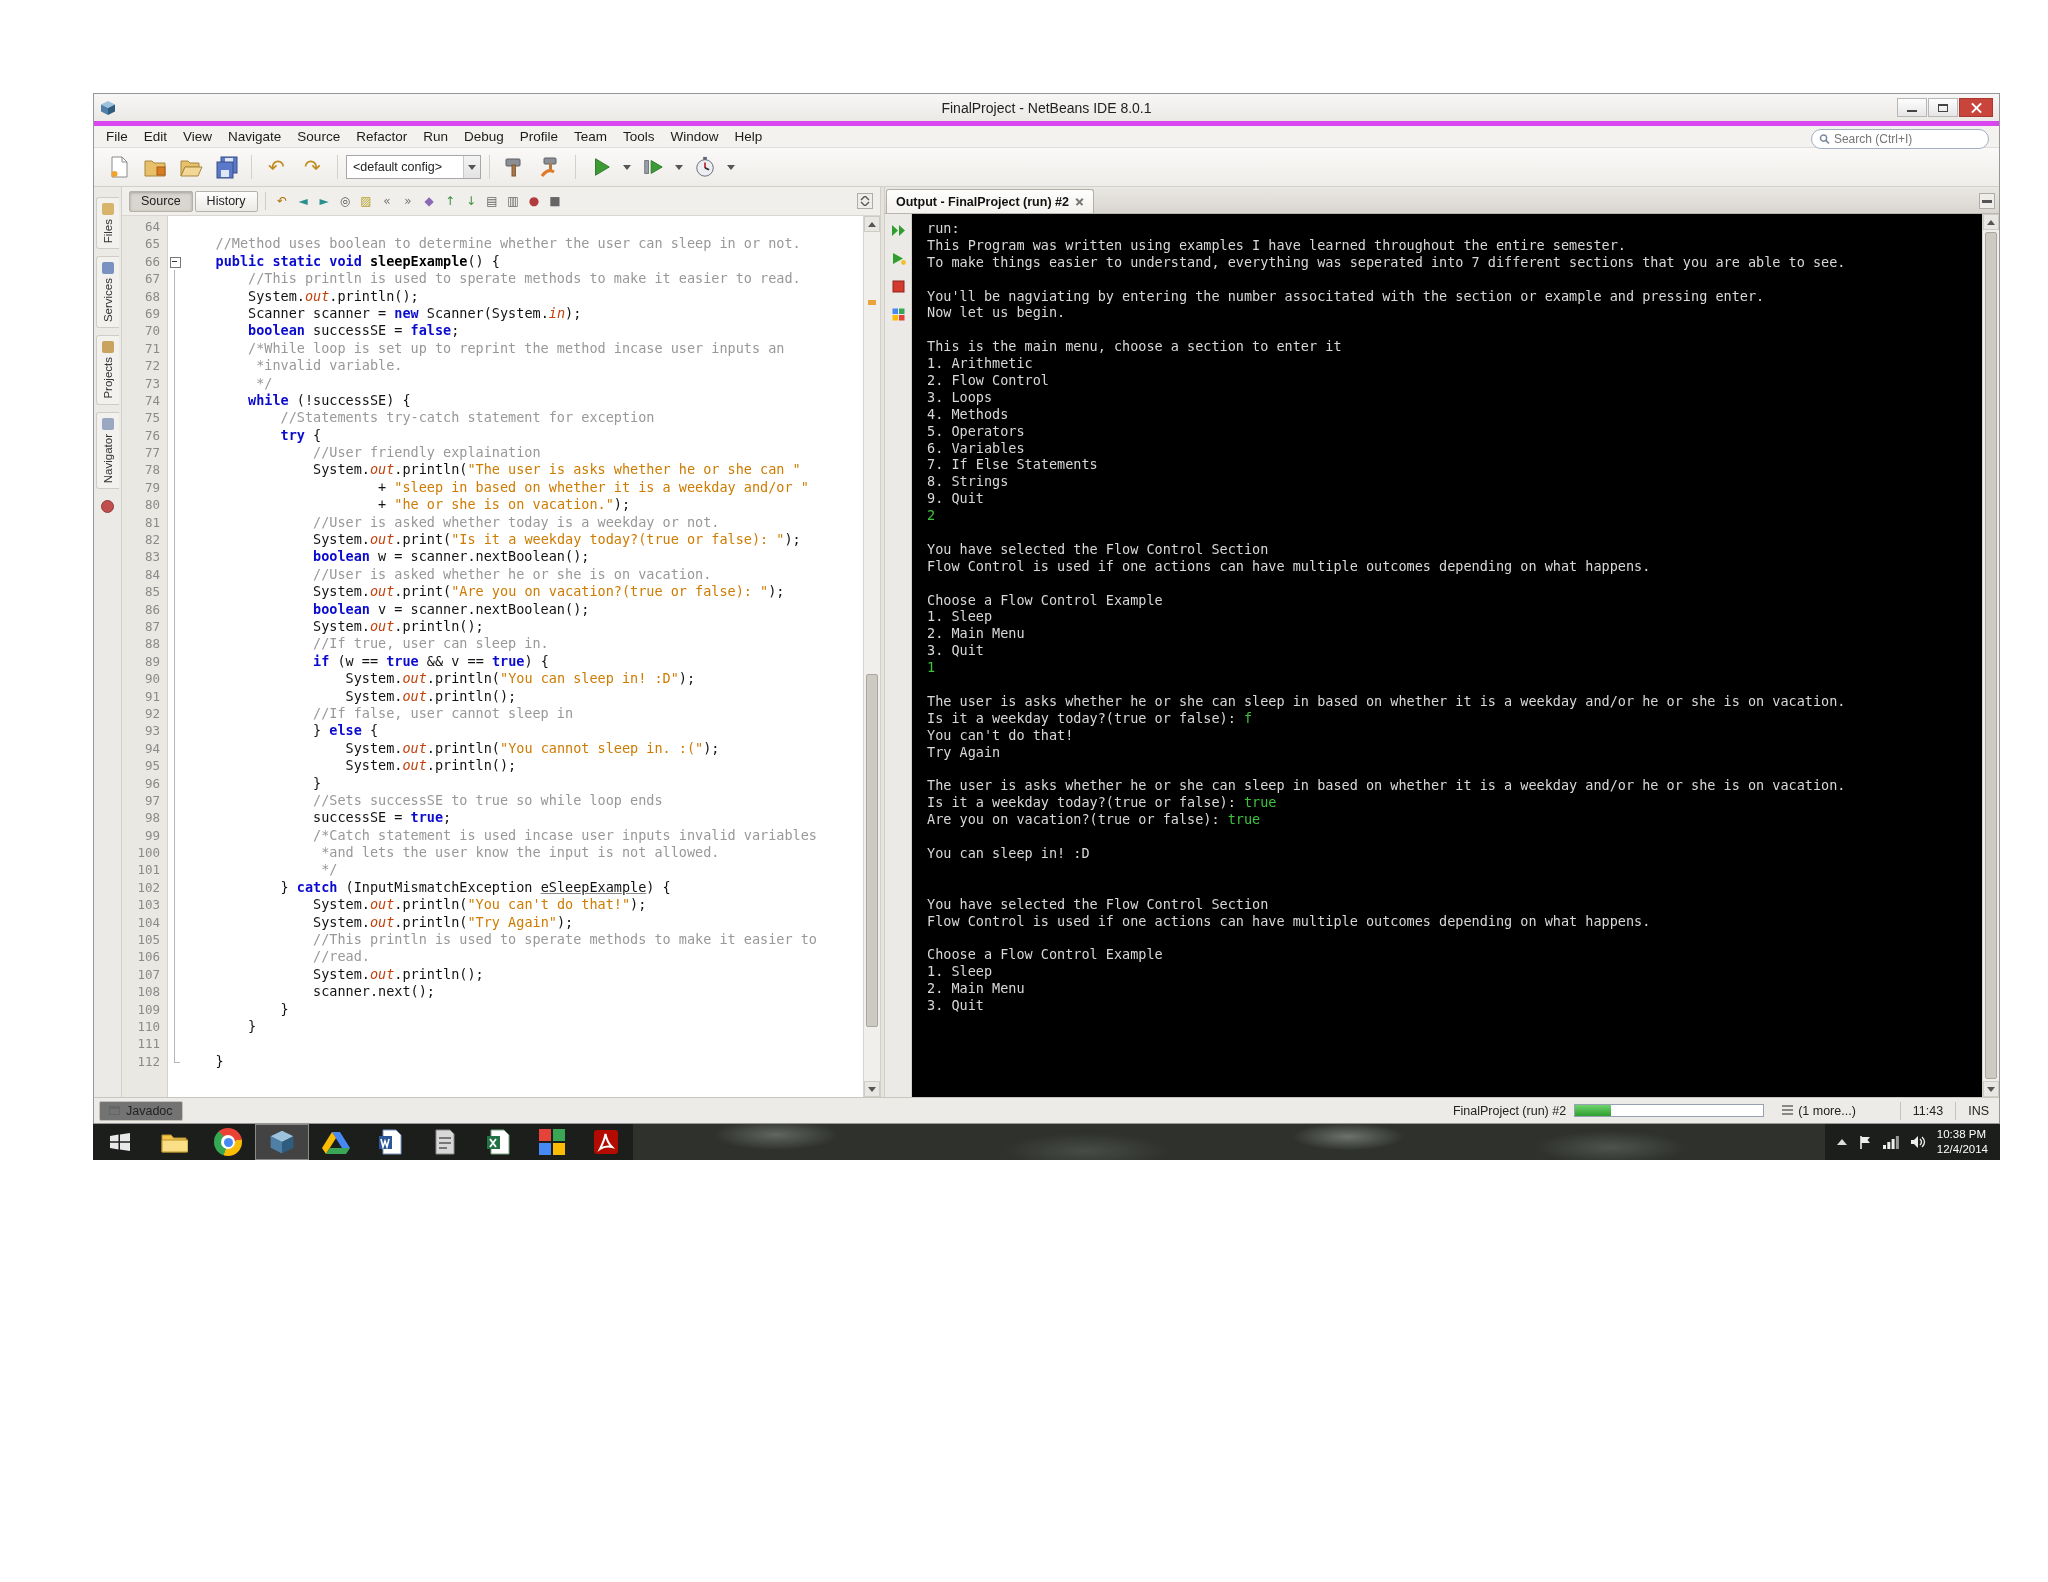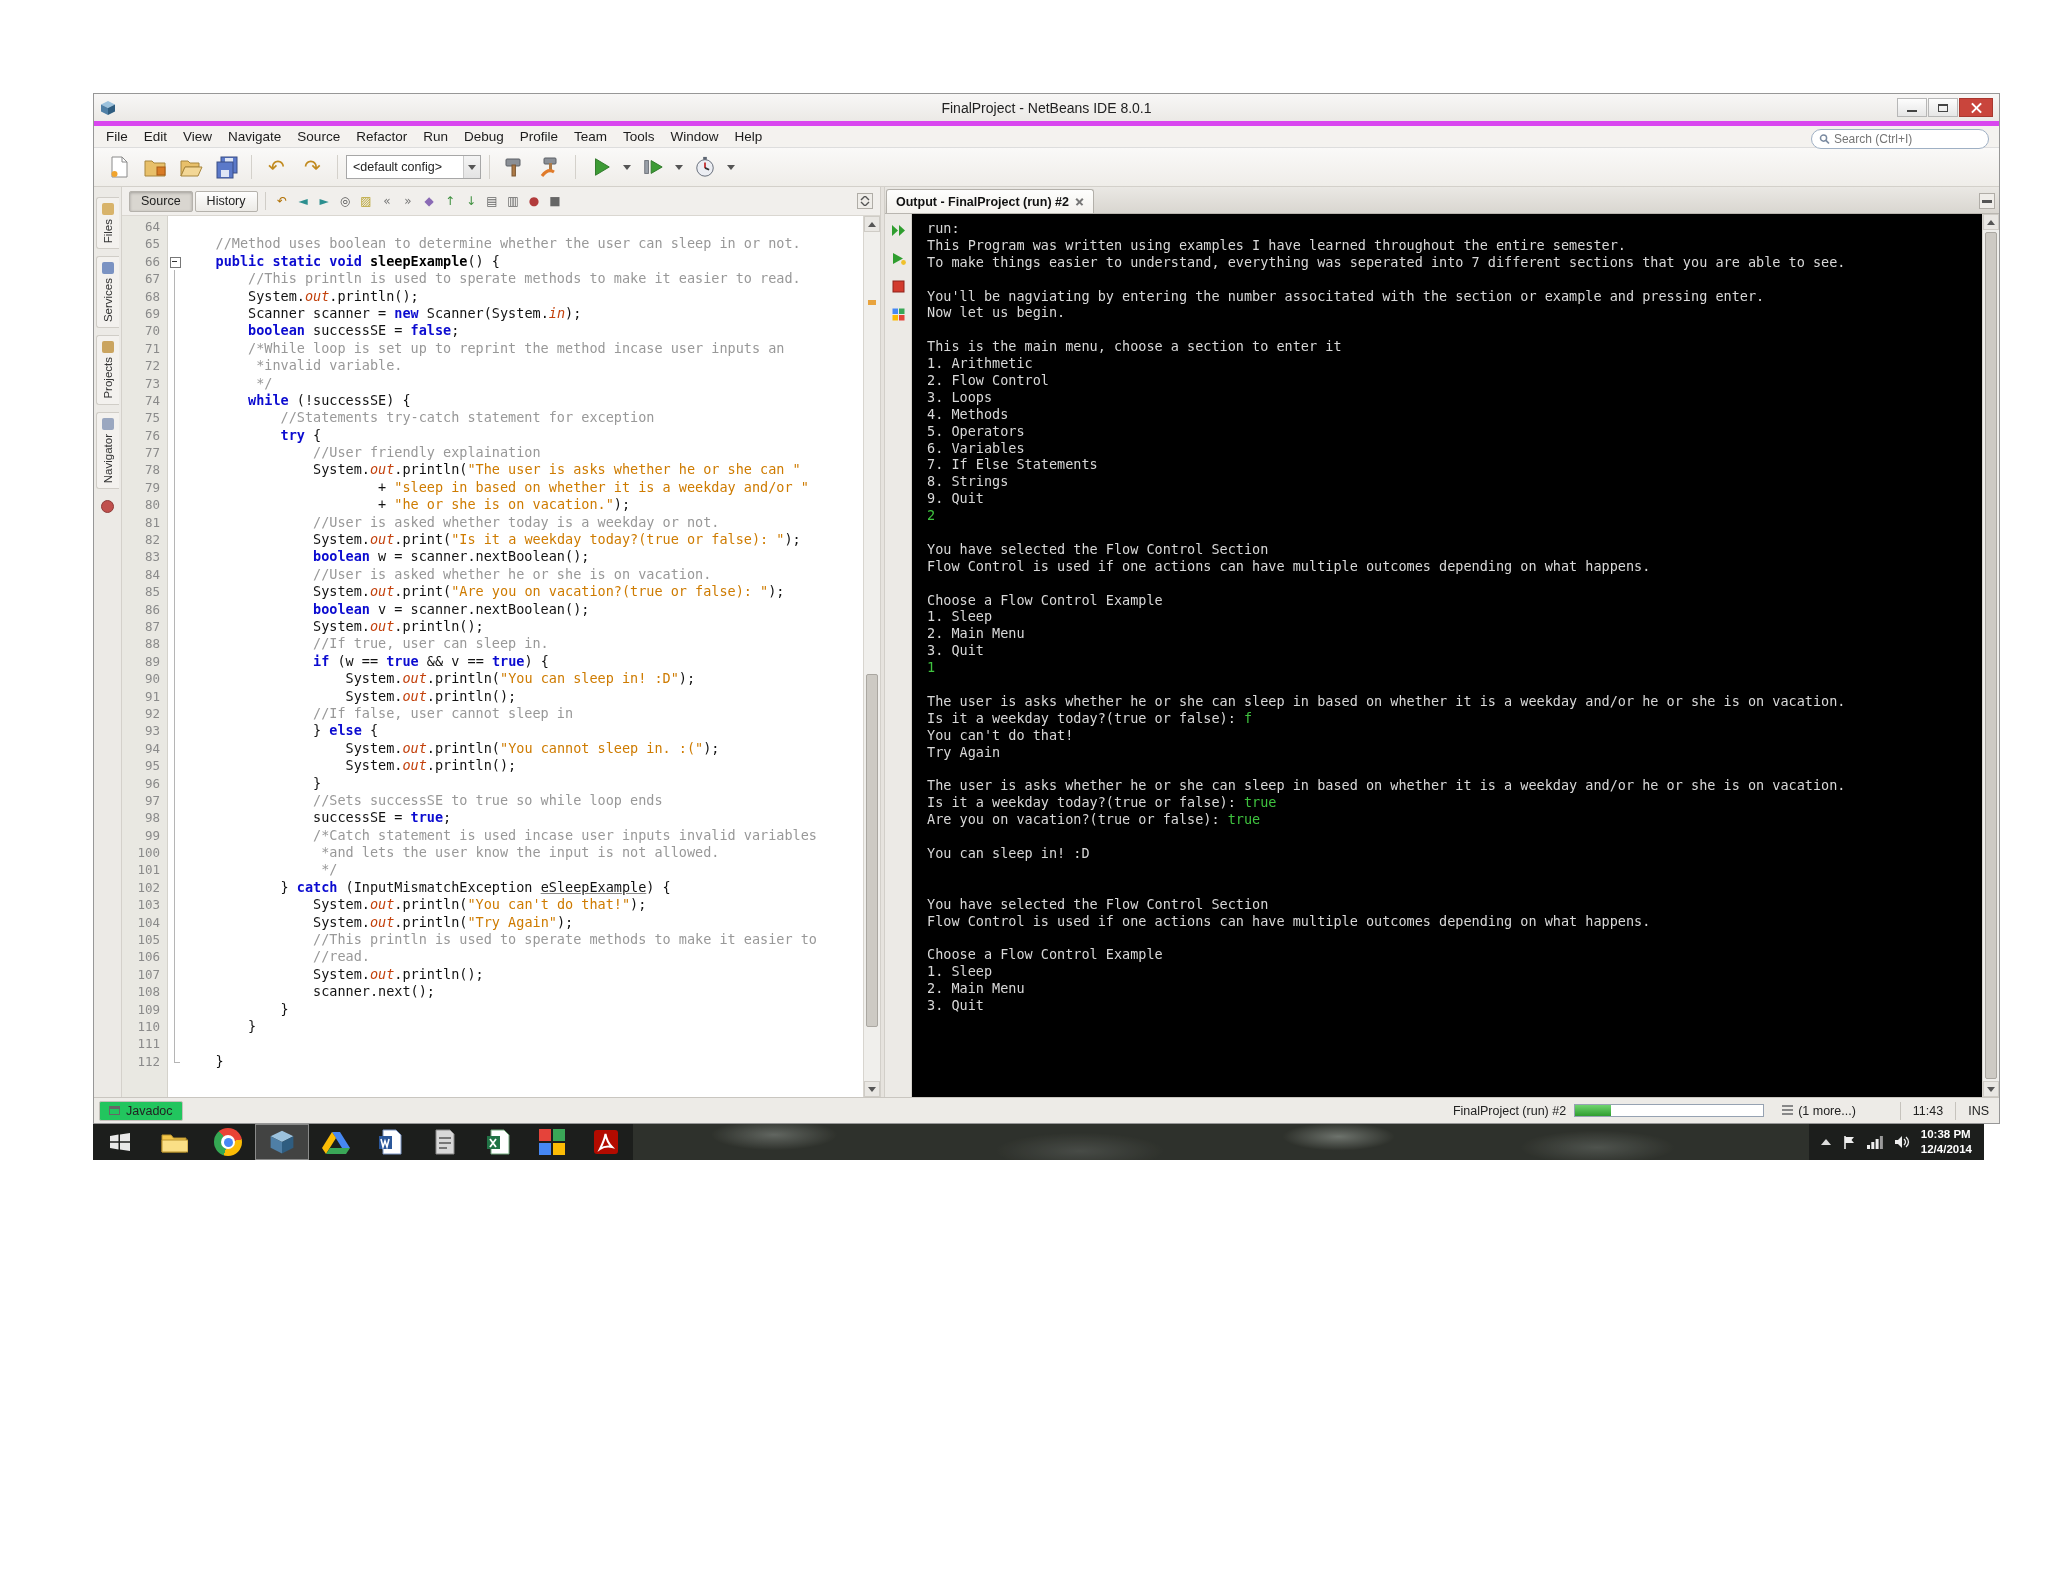--- a/index.html
+++ b/index.html
@@ -102,36 +102,36 @@
   .out-body { flex:1; display:flex; min-height:0; background:#000; }
   .out-rail { width:27px; background:#eceae6; border-right:1px solid #d4d1cb; display:flex; flex-direction:column; align-items:center; padding-top:7px; gap:9px; flex:0 0 27px; }
   .orbtn { width:19px; height:19px; display:flex; align-items:center; justify-content:center; }
   .console { flex:1; font-family:"DejaVu Sans Mono",monospace; font-size:13.5px; color:#d8d8d8; padding:6px 8px 0 15px; white-space:pre; overflow:hidden; }
   .out-line { height:16.9px; line-height:16.9px; }
   .tk-op { color:#d8d8d8; }
   .tk-i { color:#3fc33f; }
 
   
   .statusbar { height:26px; background:#edebe7; border-top:1px solid #c9c6c0; display:flex; align-items:center; padding:0 5px; font-size:12.5px; color:#222; flex:0 0 26px; }
-  .javadoc-tab { display:flex; align-items:center; gap:6px; height:20px; padding:0 9px; border:1px solid #c4c1bb; background:#22c55e; border-radius:2px; }
+  .javadoc-tab { display:flex; align-items:center; gap:6px; height:20px; padding:0 9px; border:1px solid #c4c1bb; background:#737373; border-radius:2px; }
   .mini-win { width:11px; height:9px; border:1px solid #666; border-top-width:3px; }
   .right-cluster { margin-left:auto; display:flex; align-items:center; }
   .task-label { margin-right:8px; }
   .progress { width:190px; height:13px; border:1px solid #96a2b2; background:#fff; position:relative; margin-right:10px; }
   .progress-fill { position:absolute; left:0; top:0; bottom:0; background:linear-gradient(#6fd46f,#2f9e2f); }
   .more-btn { display:flex; align-items:center; gap:5px; padding:0 8px; }
   .grid-ico { width:11px; height:11px; background:
      linear-gradient(#888,#888) 0 0/11px 2px no-repeat,
      linear-gradient(#888,#888) 0 4px/11px 2px no-repeat,
      linear-gradient(#888,#888) 0 8px/11px 2px no-repeat; }
   .cell { border-left:1px solid #c6c3bd; padding:0 12px; height:18px; display:flex; align-items:center; }
   .cell.last { padding-right:5px; }
 
   
-  .taskbar { position:absolute; left:0; right:16px; bottom:0; height:36px; background:#1c1e1c; display:flex; align-items:stretch;font-weight:bold; }
+  .taskbar { position:absolute; left:0; right:0; bottom:0; height:36px; background:#1c1e1c; display:flex; align-items:stretch; }
   .tb-btn { width:54px; display:flex; align-items:center; justify-content:center; }
   .tb-btn.active { background:rgba(255,255,255,.17); border:1px solid rgba(255,255,255,.38); }
   .camo { flex:1; background:
       radial-gradient(ellipse 90px 22px at 12% 30%, #6e736d 0%, rgba(110,115,109,0) 70%),
       radial-gradient(ellipse 120px 26px at 38% 75%, #50544f 0%, rgba(80,84,79,0) 70%),
       radial-gradient(ellipse 80px 20px at 60% 35%, #7c827b 0%, rgba(124,130,123,0) 70%),
       radial-gradient(ellipse 110px 24px at 82% 65%, #585d57 0%, rgba(88,93,87,0) 70%),
       #32352f; opacity:.85; }
   .tray { display:flex; align-items:center; gap:11px; padding:0 12px; background:#1c1e1c; }
   .tray-caret { width:0; height:0; border-left:5px solid transparent; border-right:5px solid transparent; border-bottom:6px solid #ddd; }

